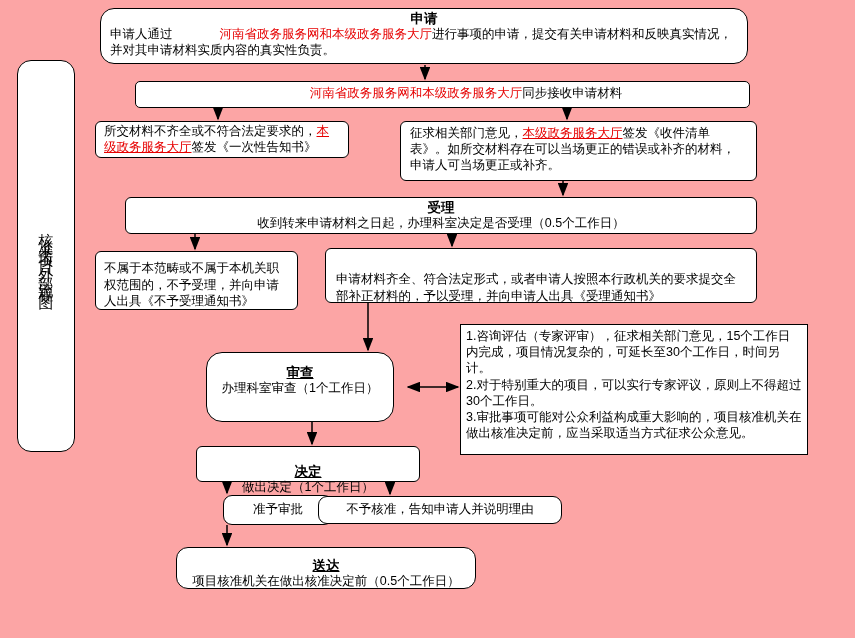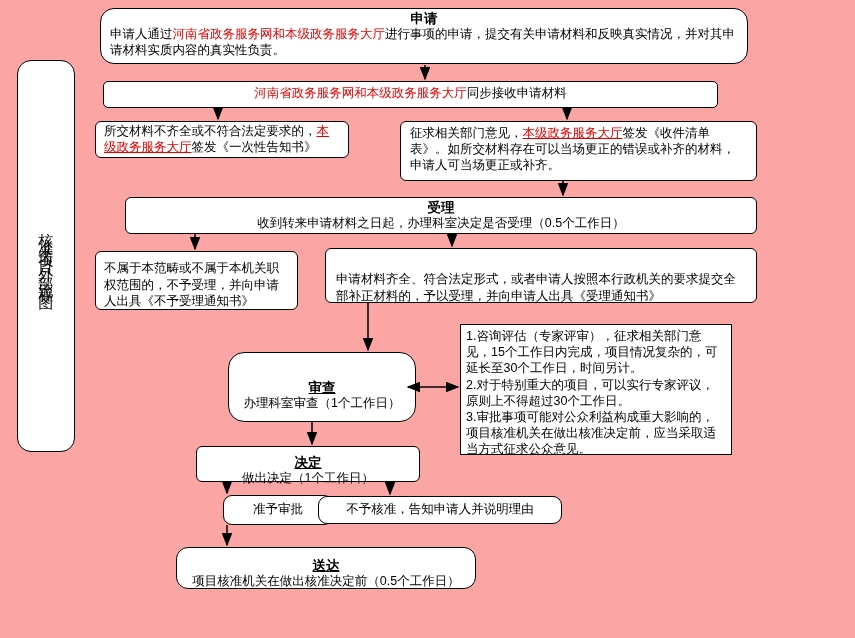--- a/index.html
+++ b/index.html
@@ -9,21 +9,21 @@
   }
   .box{
     position:absolute;box-sizing:border-box;background:#fff;
     border:1.5px solid #000;font-size:12.5px;line-height:15.5px;
   }
   .r5{border-radius:5px}.r9{border-radius:9px}.r10{border-radius:6px}
   .r12{border-radius:12px}.r14{border-radius:14px}.r16{border-radius:16px}
   .title{display:block;text-align:center;font-weight:bold;font-size:13.5px;line-height:17px;}
   .title .u{text-decoration:underline;}
   .center{text-align:center;}
-  .hl{color:var(--red);}
+  .hl{color:var(--red);margin-left:47px;}
   .hlu{color:var(--red);text-decoration:underline;}
   .pad{padding:2px 8px;}
   #sidebar{
     display:flex;align-items:center;justify-content:center;
     writing-mode:vertical-rl;text-orientation:upright;
     letter-spacing:7px;font-size:15px;border-radius:14px;
   }
   #arrows{position:absolute;left:0;top:0;pointer-events:none;}
   #notes-box{border-width:1px;border-radius:0;padding:3px 5px;line-height:16.2px;}
 </style>
@@ -34,21 +34,21 @@
 
   <div class="box" id="sidebar" style="left:17px;top:60px;width:58px;height:392px;">
     <span>核准类项目外部流程图</span>
   </div>
 
   <div class="box r14" style="left:100px;top:8px;width:648px;height:56px;padding:1px 9px 0 9px;">
     <span class="title"><span>申请</span></span>
     <span><span>申请人通过</span><span class="hl">河南省政务服务网和本级政务服务大厅</span><span>进行事项的申请，提交有关申请材料和反映真实情况，并对其申请材料实质内容的真实性负责。</span></span>
   </div>
 
-  <div class="box r5 center" style="left:103px;top:81px;width:615px;height:27px;line-height:23px;">
+  <div class="box r5 center" style="left:135px;top:81px;width:615px;height:27px;line-height:23px;">
     <span class="hl">河南省政务服务网和本级政务服务大厅</span><span>同步接收申请材料</span>
   </div>
 
   <div class="box r10 pad" style="left:95px;top:121px;width:254px;height:37px;">
     <span>所交材料不齐全或不符合法定要求的，</span><span class="hlu">本级政务服务大厅</span><span>签发《一次性告知书》</span>
   </div>
 
   <div class="box r10" style="left:400px;top:121px;width:357px;height:60px;padding:3px 9px;line-height:16px;">
     <span>征求相关部门意见，</span><span class="hlu">本级政务服务大厅</span><span>签发《收件清单表》。如所交材料存在可以当场更正的错误或补齐的材料，申请人可当场更正或补齐。</span>
   </div>
@@ -59,32 +59,32 @@
   </div>
 
   <div class="box r10" style="left:95px;top:251px;width:203px;height:59px;padding:8px 8px;line-height:16.5px;">
     <span>不属于本范畴或不属于本机关职权范围的，不予受理，并向申请人出具《不予受理通知书》</span>
   </div>
 
   <div class="box r10" style="left:325px;top:248px;width:432px;height:55px;padding:22px 10px;line-height:16.5px;">
     <span>申请材料齐全、符合法定形式，或者申请人按照本行政机关的要求提交全部补正材料的，予以受理，并向申请人出具《受理通知书》</span>
   </div>
 
-  <div class="box r16 center" style="left:228px;top:352px;width:188px;height:70px;padding-top:26px;">
+  <div class="box r16 center" style="left:206px;top:352px;width:188px;height:70px;padding-top:11px;">
     <span class="title"><span class="u">审查</span></span>
     <span>办理科室审查（1个工作日）</span>
   </div>
 
-  <div class="box" id="notes-box" style="left:460px;top:324px;width:272px;height:131px;">
+  <div class="box" id="notes-box" style="left:460px;top:324px;width:348px;height:131px;">
     <div>1.咨询评估（专家评审），征求相关部门意见，15个工作日内完成，项目情况复杂的，可延长至30个工作日，时间另计。</div>
     <div>2.对于特别重大的项目，可以实行专家评议，原则上不得超过30个工作日。</div>
     <div>3.审批事项可能对公众利益构成重大影响的，项目核准机关在做出核准决定前，应当采取适当方式征求公众意见。</div>
   </div>
 
-  <div class="box r10 center" style="left:196px;top:446px;width:224px;height:36px;padding-top:7px;">
+  <div class="box r10 center" style="left:196px;top:446px;width:224px;height:36px;padding-top:16px;">
     <span class="title"><span class="u">决定</span></span>
     <span>做出决定（1个工作日）</span>
   </div>
 
   <div class="box r9 center" style="left:176px;top:495px;width:110px;height:30px;line-height:26px;margin-left:47px;">
     <span>准予审批</span>
   </div>
 
   <div class="box r9 center" style="left:318px;top:496px;width:244px;height:28px;line-height:24px;">
     <span>不予核准，告知申请人并说明理由</span>

